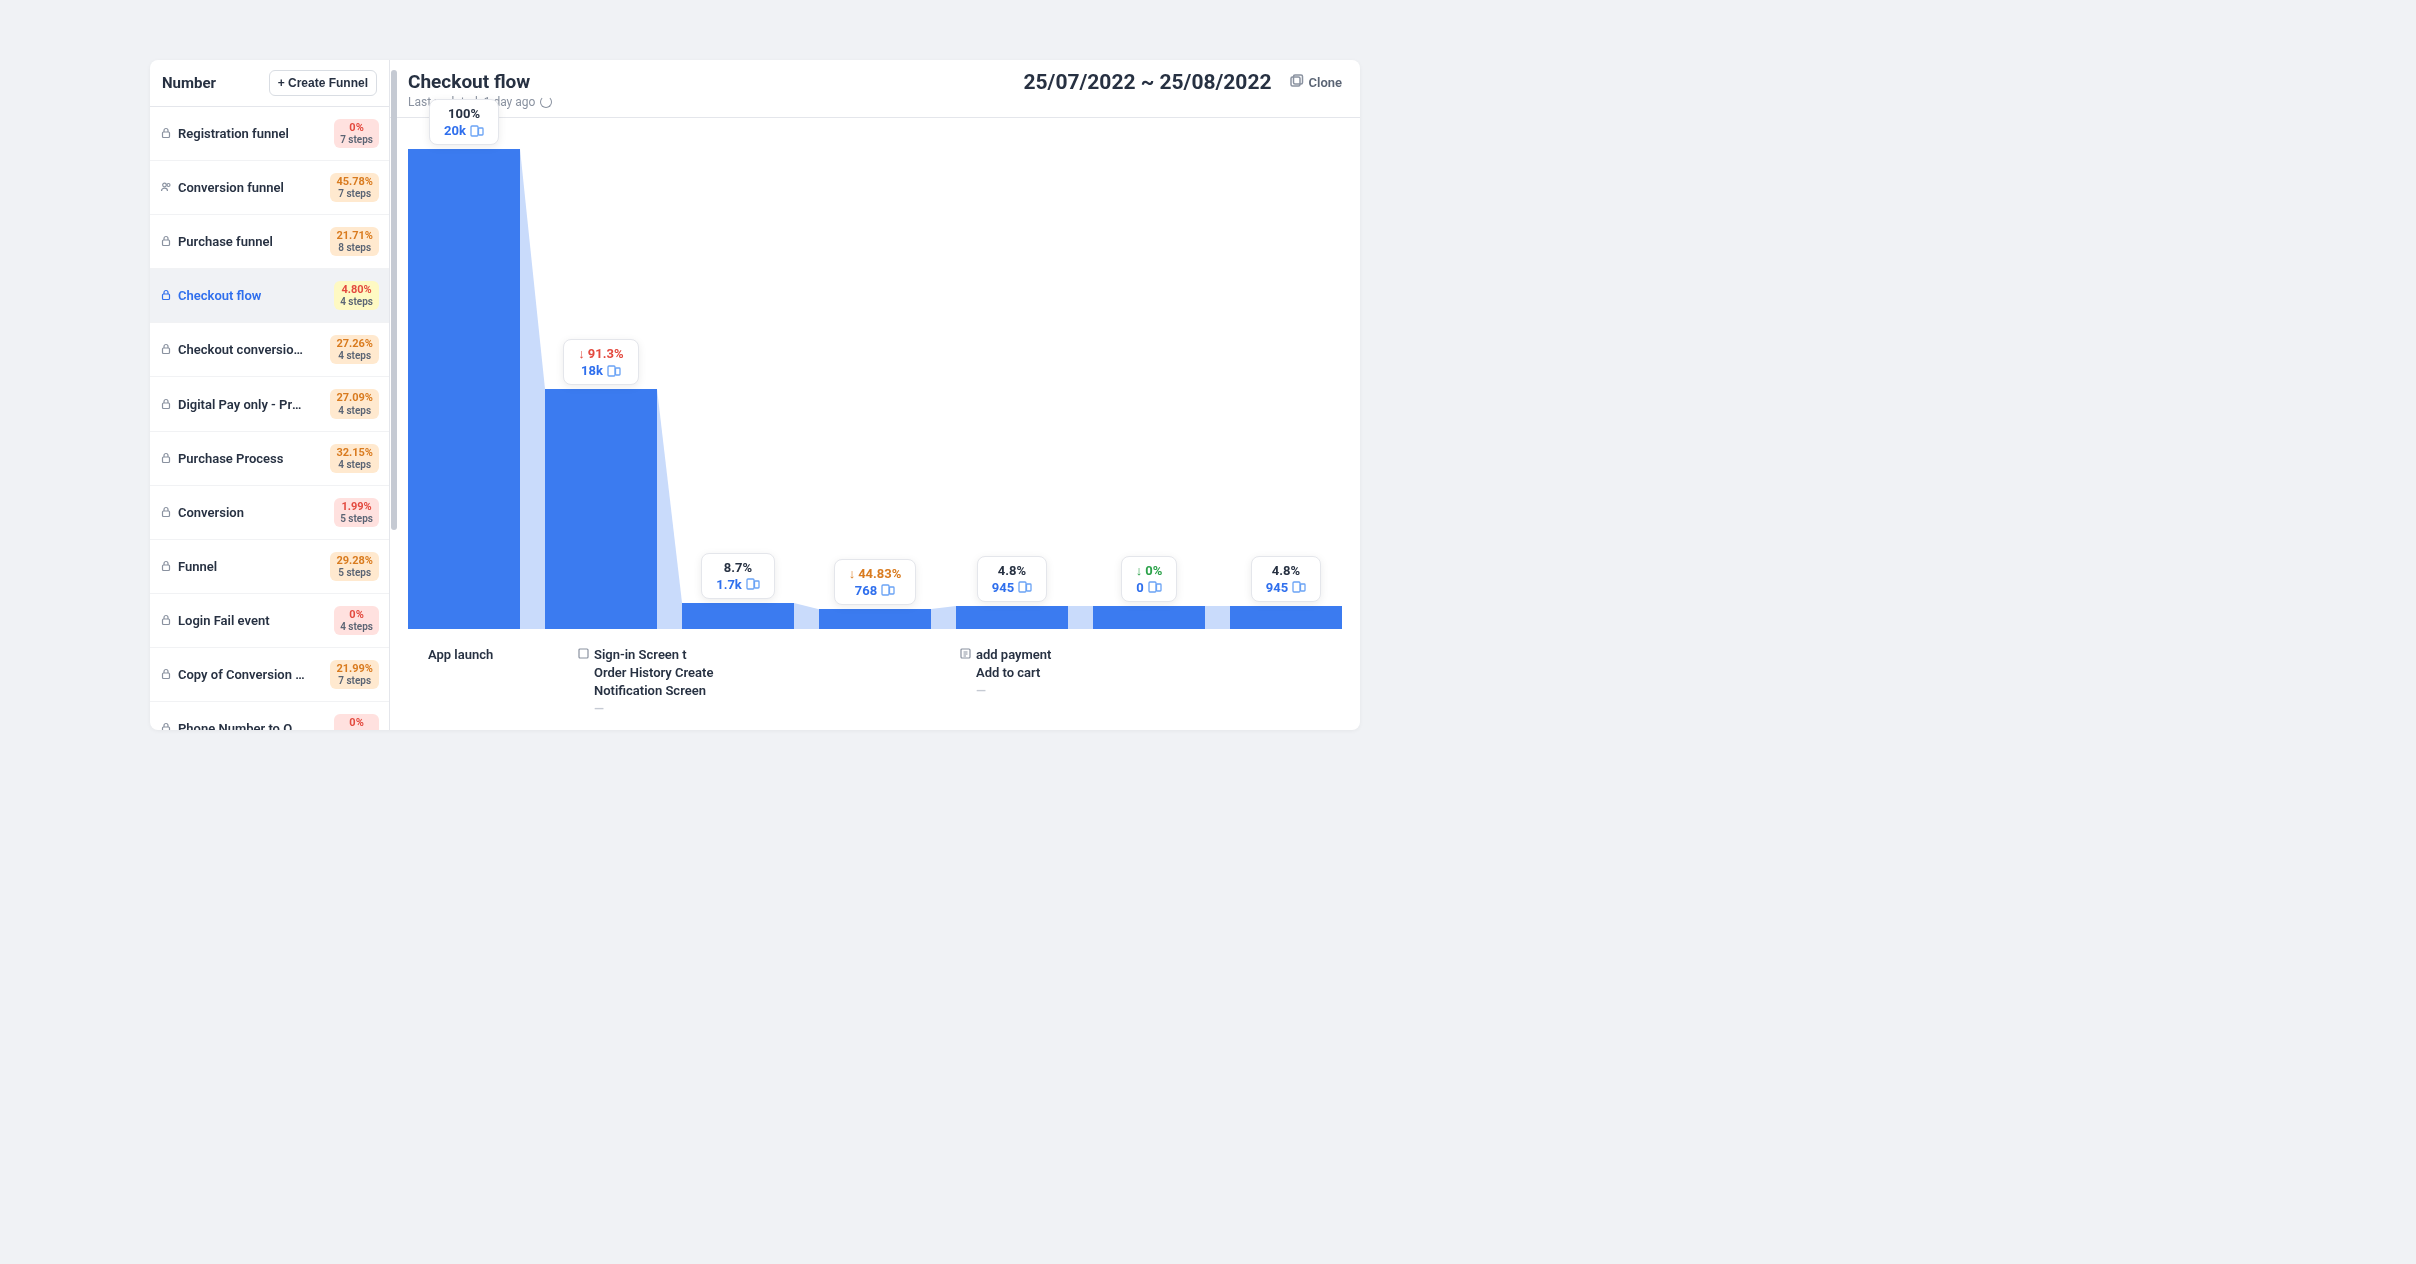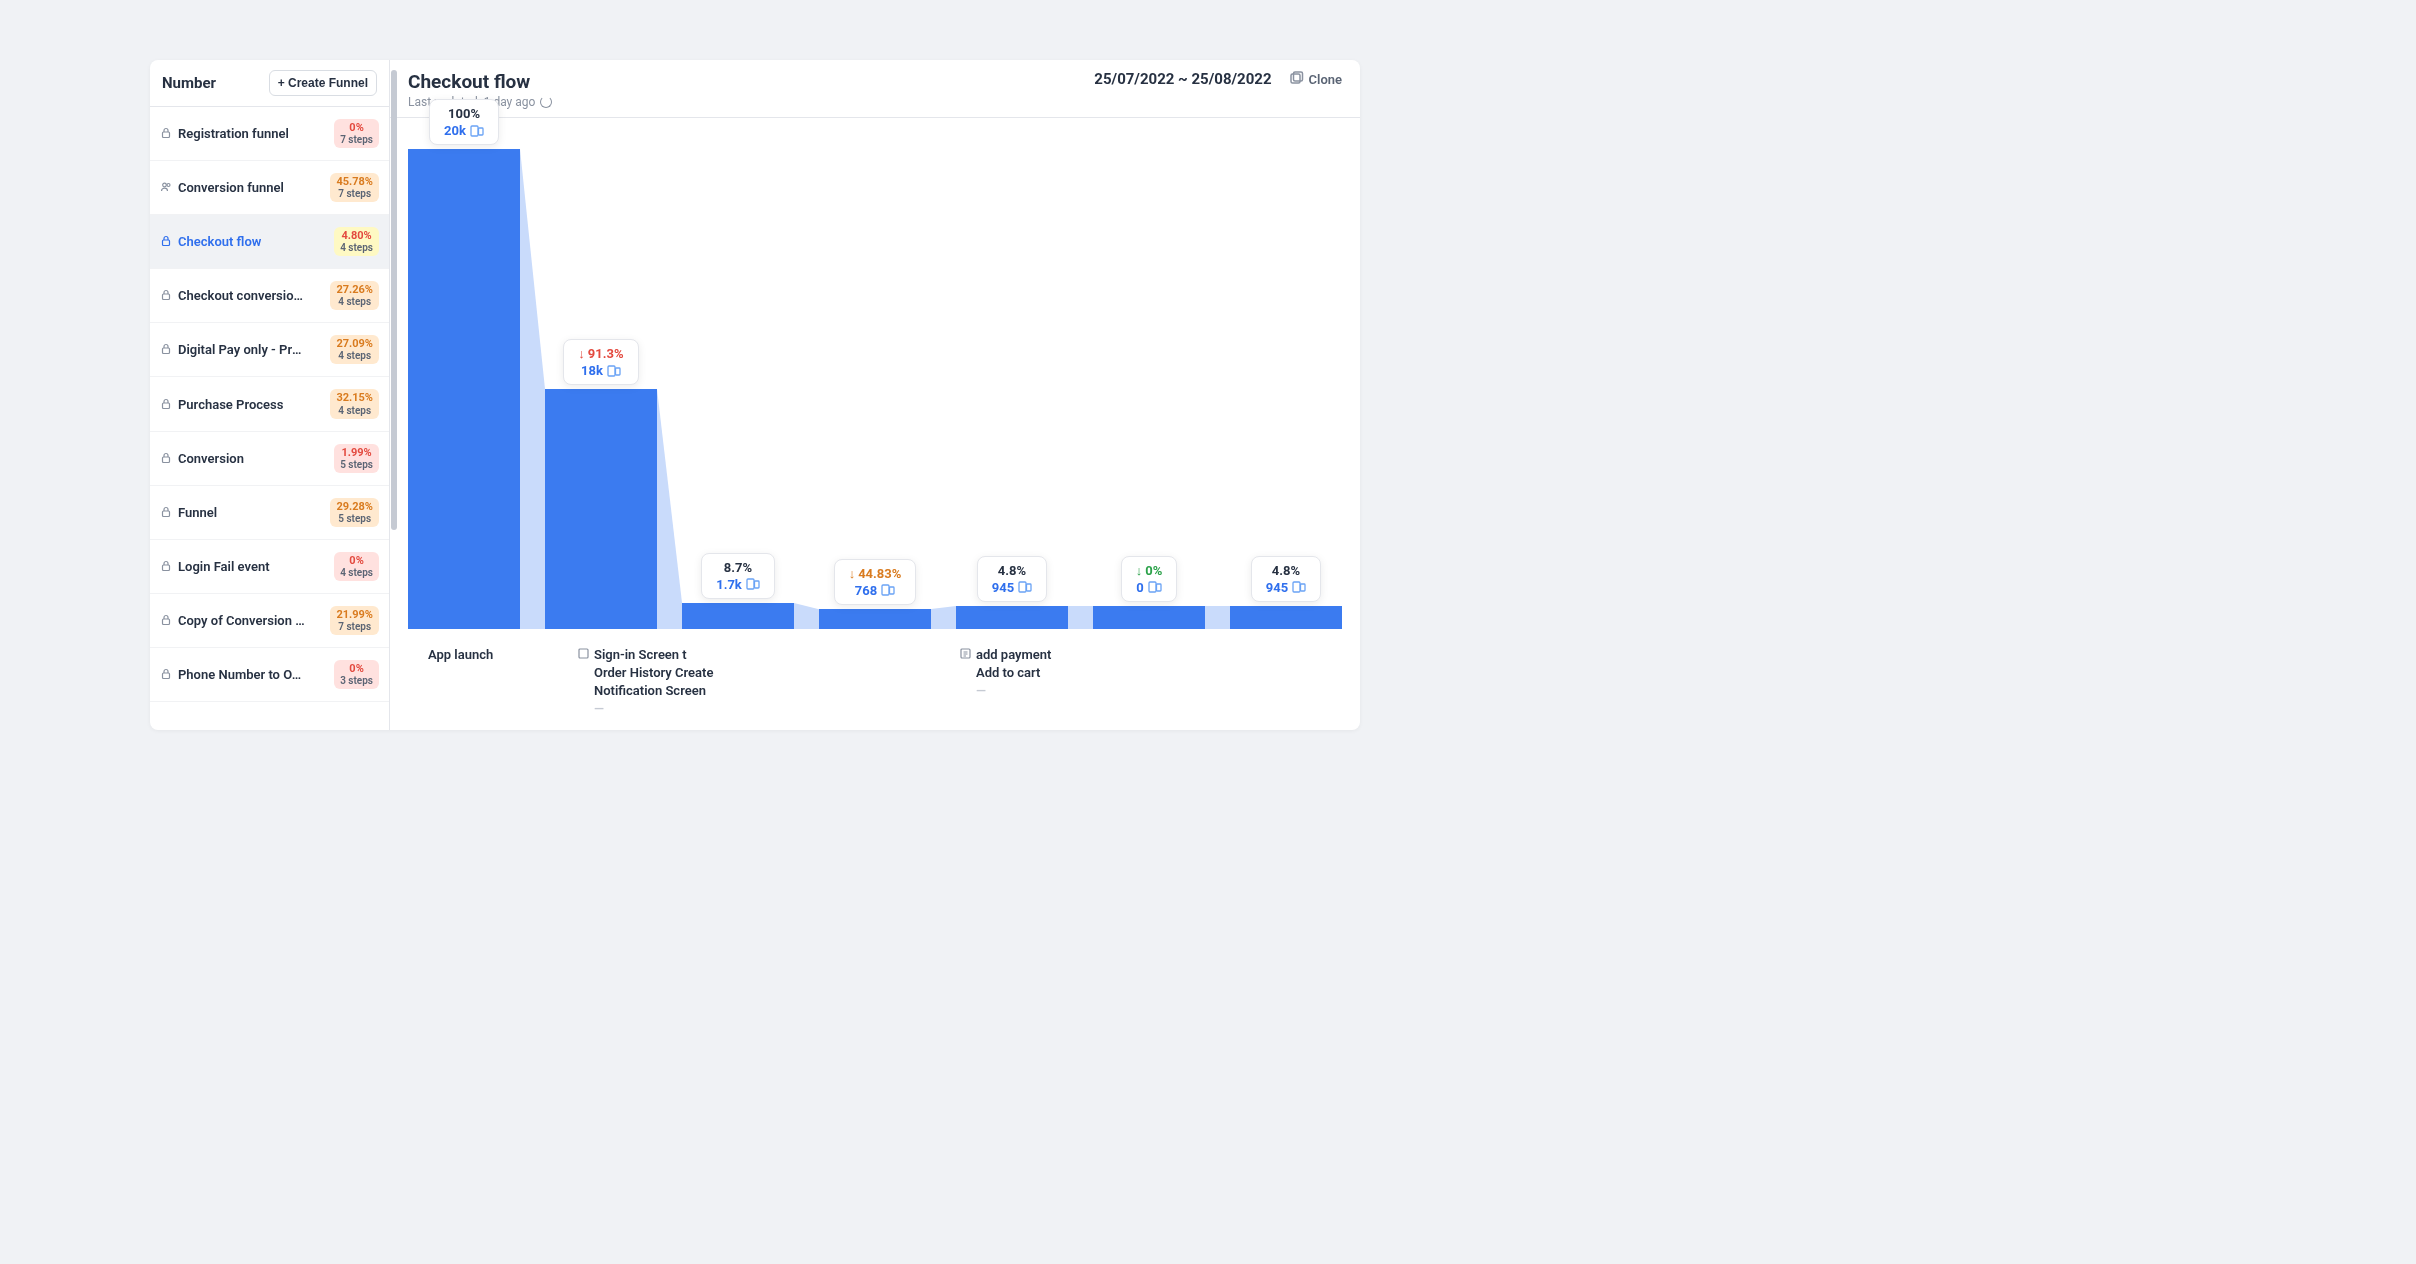--- a/index.html
+++ b/index.html
@@ -23,21 +23,21 @@
 .scrollbar-track { position: absolute; left: 240px; top: 10px; bottom: 10px; width: 8px; background: transparent; }
 .scroll-thumb { position: absolute; top: 0; width: 6px; left: 1px; height: 460px; background: #c5cad3; border-radius: 3px; }
 
 .main { flex: 1; display: flex; flex-direction: column; overflow: hidden; }
 .main-header { display: flex; align-items: flex-start; justify-content: space-between; padding: 10px 18px 8px 18px; border-bottom: 1px solid #e4e6eb; }
 .title-block { display: flex; flex-direction: column; gap: 2px; }
 .page-title { font-size: 19px; font-weight: 700; color: #273142; }
 .last-updated { font-size: 12px; color: #8a92a0; display: flex; align-items: center; gap: 5px; }
 .refresh-icon { width: 12px; height: 12px; border: 1.5px solid #8a92a0; border-top-color: transparent; border-radius: 50%; display: inline-block; }
 .header-right { display: flex; align-items: center; gap: 16px; }
-.date-range { font-size: 15px; font-weight: 700; color: #273142; }
+.date-range { font-size: 21px; font-weight: 700; color: #273142; }
 .clone-btn { display: flex; align-items: center; gap: 5px; font-size: 13px; font-weight: 600; color: #5a6474; cursor: pointer; }
 
 .chart-area { flex: 1; position: relative; padding: 20px 18px 10px 18px; display: flex; flex-direction: column; }
 .funnel-chart { flex: 1; display: flex; align-items: stretch; position: relative; }
 .step-col { position: relative; display: flex; flex-direction: column; align-items: center; justify-content: flex-end; }
 .step-col.bar-col { width: 112px; }
 .step-col.conn-col { flex: 1; }
 .bar { width: 100%; background: #3b7bf0; position: relative; }
 .conn { position: absolute; bottom: 0; left: 0; right: 0; }
 .tooltip { position: absolute; background: #fff; border: 1px solid #e4e6eb; border-radius: 8px; padding: 6px 14px; box-shadow: 0 2px 8px rgba(0,0,0,0.08); display: flex; flex-direction: column; align-items: center; gap: 2px; font-size: 13px; z-index: 5; white-space: nowrap; }
@@ -83,20 +83,33 @@
                   <path d="M1.5 10c0-1.6 1.5-2.8 3-2.8s3 1.2 3 2.8" fill="none" stroke="#8a92a0" stroke-width="1.2"></path>
                   <circle cx="8.5" cy="4" r="1.5" fill="none" stroke="#8a92a0" stroke-width="1.2"></circle>
                 </svg></span>
       <span class="funnel-name">Conversion funnel</span>
     </div>
     <div class="funnel-badge" style="background:#ffe9cf">
       <span class="funnel-pct" style="color:#d97b1f">45.78%</span>
       <span class="funnel-steps">7 steps</span>
     </div>
           </div>
+          <div class="funnel-item">
+    <div class="funnel-left">
+      <span><svg width="12" height="12" viewBox="0 0 12 12">
+                  <rect x="2.5" y="5" width="7" height="5.5" rx="1" fill="none" stroke="#8a92a0" stroke-width="1.2"></rect>
+                  <path d="M4 5V3.5a2 2 0 0 1 4 0V5" fill="none" stroke="#8a92a0" stroke-width="1.2"></path>
+                </svg></span>
+      <span class="funnel-name">Purchase funnel</span>
+    </div>
+    <div class="funnel-badge" style="background:#ffe9cf">
+      <span class="funnel-pct" style="color:#d97b1f">21.71%</span>
+      <span class="funnel-steps">8 steps</span>
+    </div>
+          </div>
           <div class="funnel-item active">
     <div class="funnel-left">
       <span><svg width="12" height="12" viewBox="0 0 12 12">
                   <rect x="2.5" y="5" width="7" height="5.5" rx="1" fill="none" stroke="#2f6fed" stroke-width="1.2"></rect>
                   <path d="M4 5V3.5a2 2 0 0 1 4 0V5" fill="none" stroke="#2f6fed" stroke-width="1.2"></path>
                 </svg></span>
       <span class="funnel-name">Checkout flow</span>
     </div>
     <div class="funnel-badge" style="background:#fef9c3">
       <span class="funnel-pct" style="color:#e34a3f">4.80%</span>

